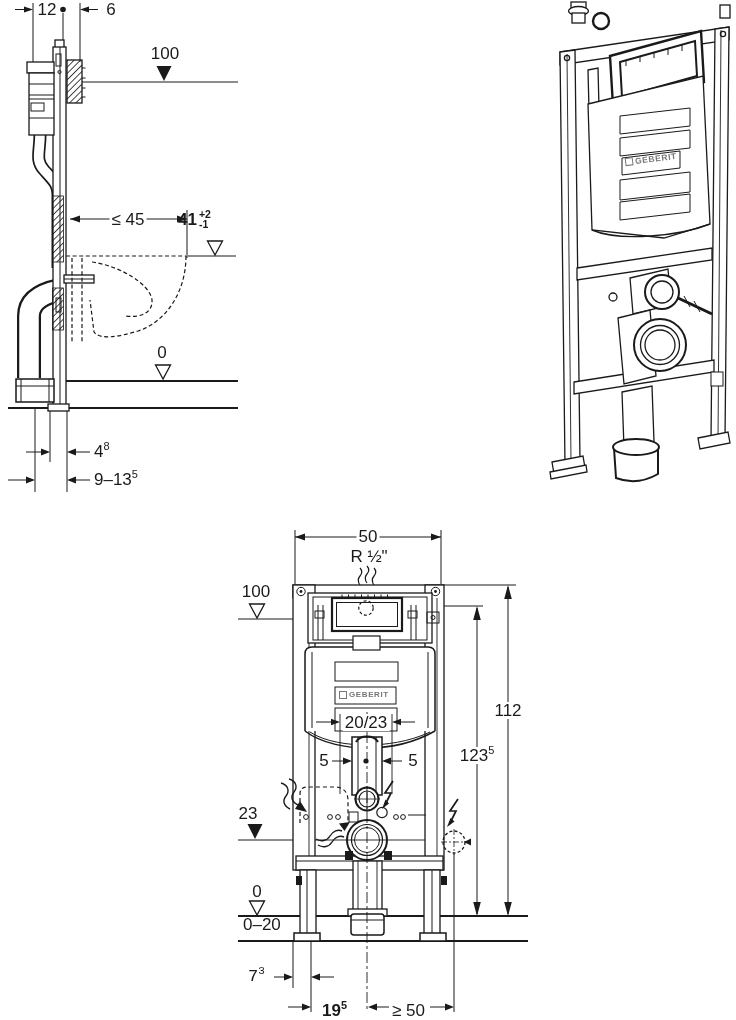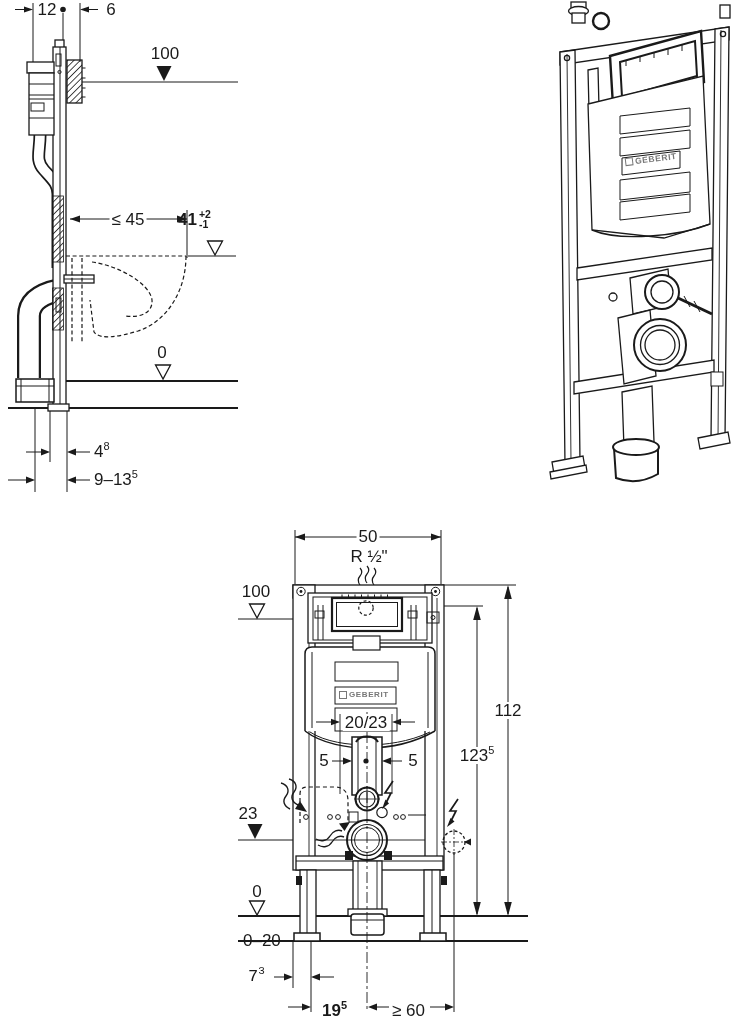--- a/index.html
+++ b/index.html
@@ -398,23 +398,23 @@
     <div class="dim ctr bgw" style="left:132px;top:8px;"><span>50</span></div>
     <div class="dim ctr" style="left:133px;top:28px;"><span>R ½"</span></div>
     <div class="dim ctr" style="left:20px;top:63px;"><span>100</span></div>
     <div class="dim ctr bgw" style="left:130px;top:194px;"><span>20/23</span></div>
     <div class="dim ctr" style="left:88px;top:232px;"><span>5</span></div>
     <div class="dim ctr" style="left:177px;top:232px;"><span>5</span></div>
     <div class="dim ctr" style="left:12px;top:285px;"><span>23</span></div>
     <div class="dim ctr bgw" style="left:272px;top:182px;"><span>112</span></div>
     <div class="dim ctr bgw" style="left:241px;top:227px;"><span>123</span><sup>5</sup></div>
     <div class="dim ctr" style="left:21px;top:363px;"><span>0</span></div>
-    <div class="dim" style="left:7px;top:412px;"><span>0–20</span></div>
+    <div class="dim" style="left:7px;top:396px;"><span>0–20</span></div>
     <div class="dim" style="left:12px;top:448px;font-family:Liberation Mono, monospace;"><span>7</span><sup>3</sup></div>
     <div class="dim" style="left:86px;top:482px;font-weight:bold;"><span>19</span><sup>5</sup></div>
-    <div class="dim" style="left:156px;top:482px;"><span>≥ 60</span></div>
+    <div class="dim" style="left:156px;top:482px;"><span>≥ 50</span></div>
     <div class="brand" style="left:103px;top:171px;">
       <span class="bx"></span>
       <span>GEBERIT</span>
     </div>
   </div>
 
 </div>
 
 </body></html>

